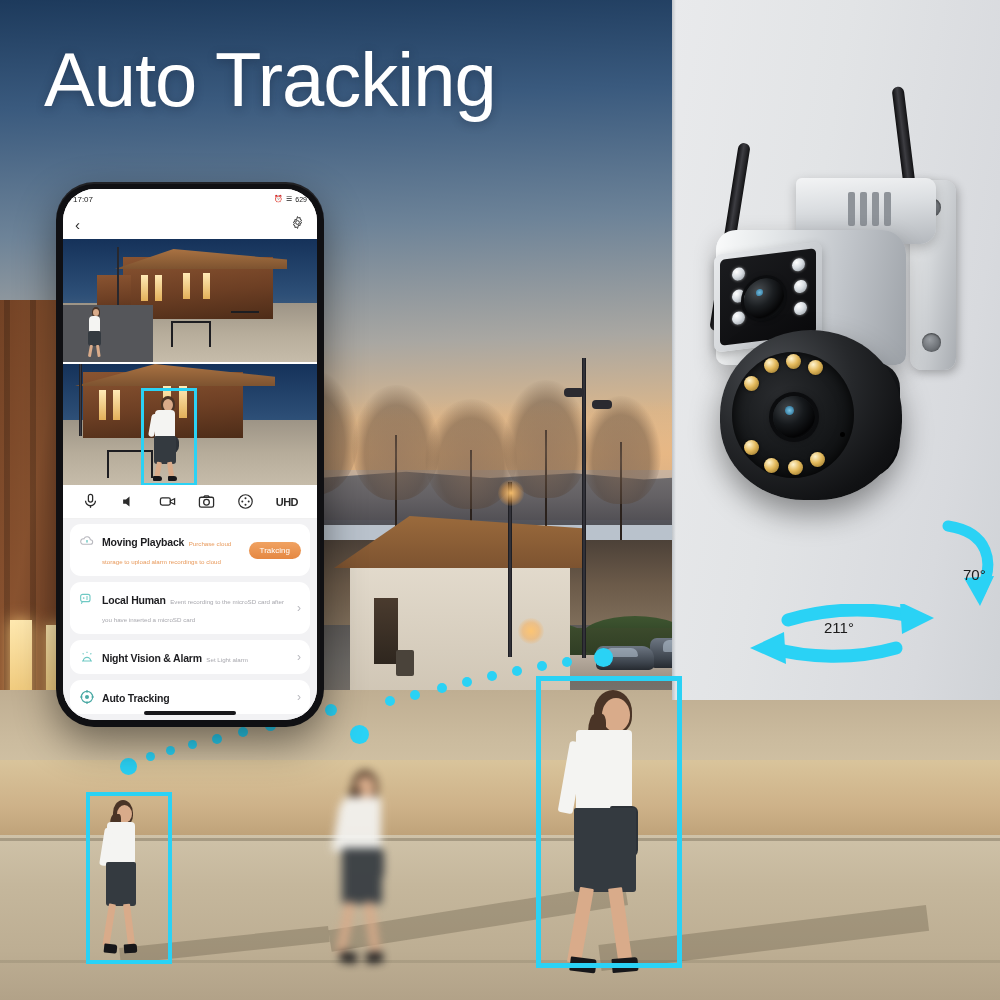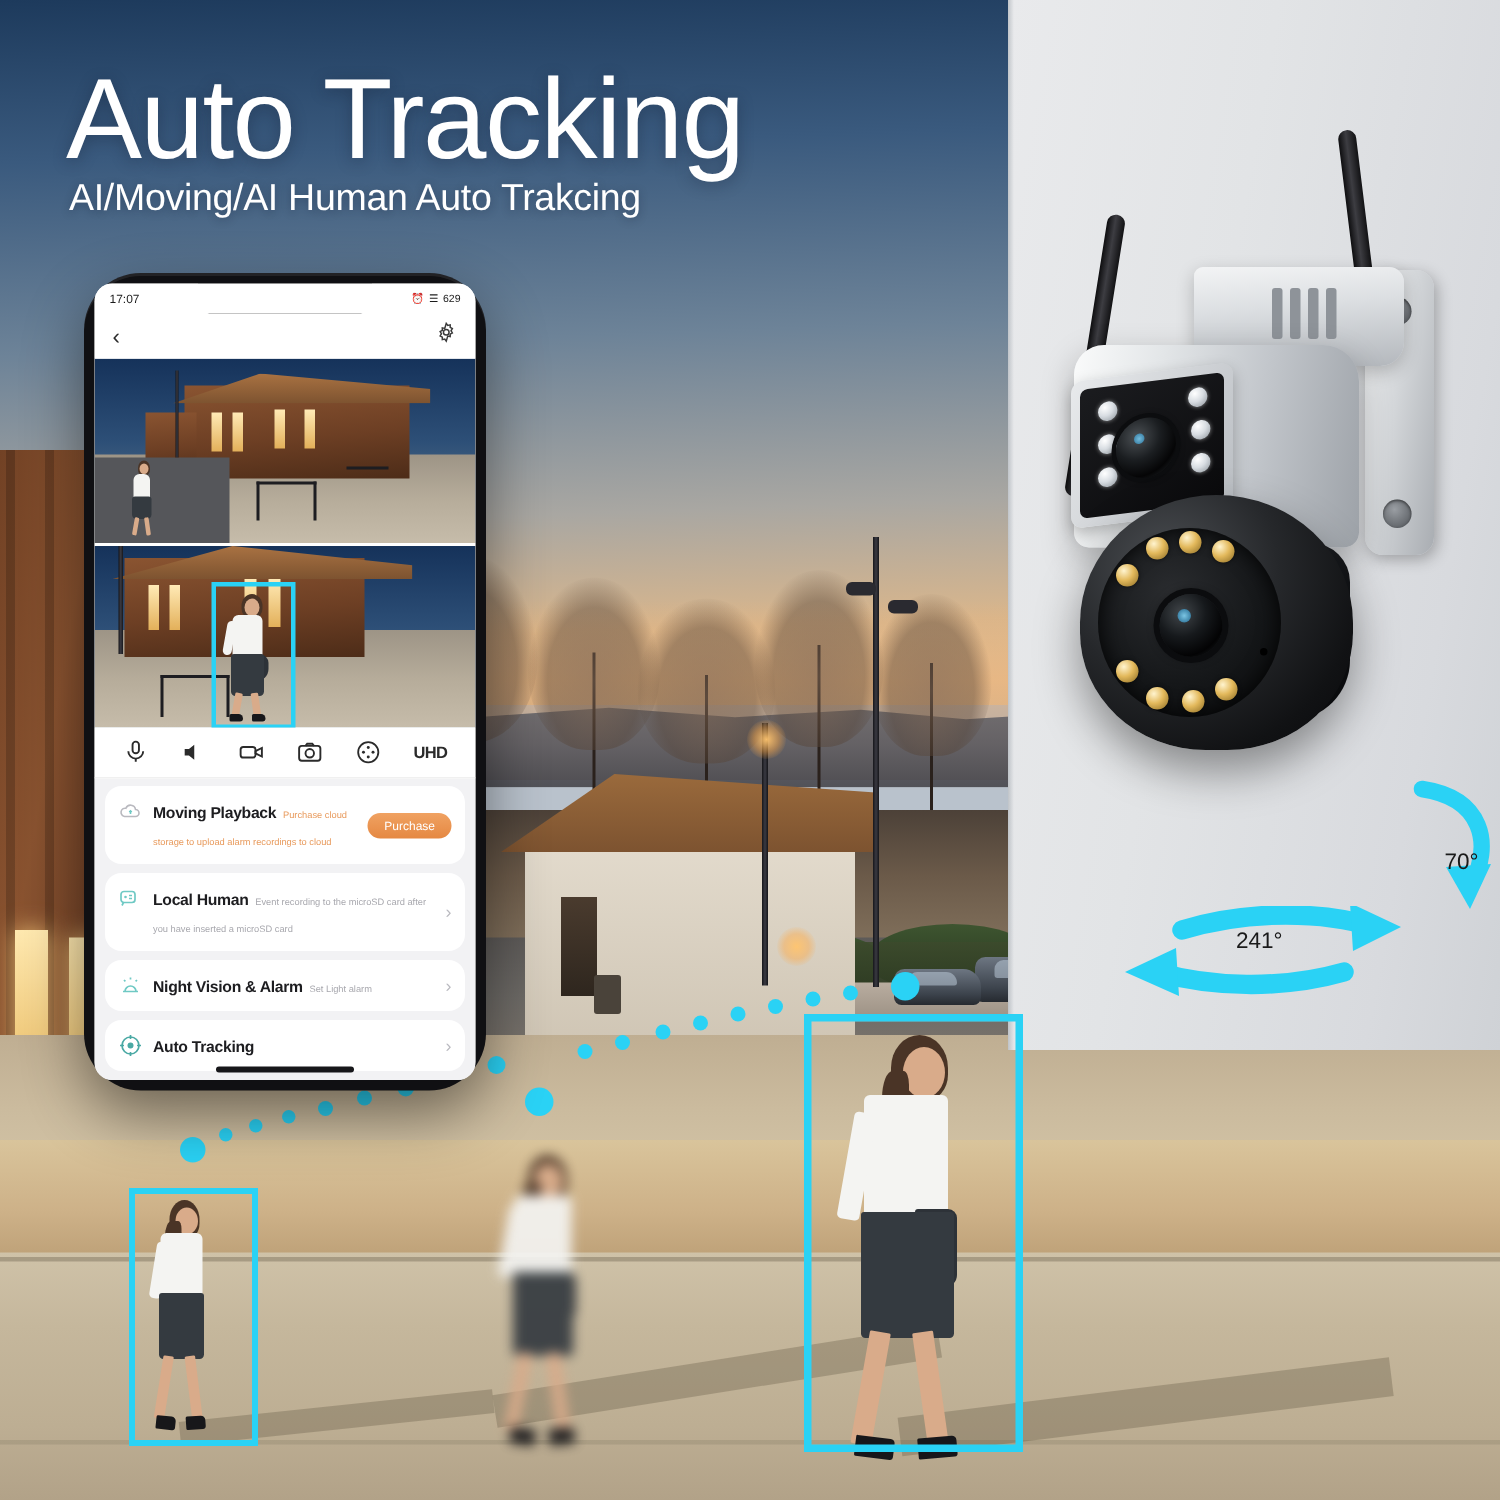--- a/index.html
+++ b/index.html
@@ -132,21 +132,21 @@
   }
 
   
   .phone{
     position:absolute; left:56px; top:182px; width:268px; height:545px; z-index:60;
     border-radius:38px; background:#101013;
     box-shadow:0 16px 40px rgba(0,0,0,.45), 0 2px 0 rgba(255,255,255,.08) inset;
     padding:7px;
   }
   .phone-inner{
-    position:relative; width:100%; height:100%; border-radius:12px; overflow:hidden; background:#fff;
+    position:relative; width:100%; height:100%; border-radius:32px; overflow:hidden; background:#fff;
   }
   .notch{
     position:absolute; left:50%; top:0; transform:translateX(-50%);
     width:116px; height:22px; background:#101013; border-radius:0 0 14px 14px; z-index:8;
   }
   .notch .speaker{ position:absolute; left:50%; top:8px; transform:translateX(-50%);
     width:38px; height:4px; border-radius:2px; background:#25252b; }
   .statusbar{
     position:relative; height:20px; background:#fff; font-size:8px; color:#1b1b1b;
     display:flex; align-items:center; justify-content:space-between; padding:0 10px; z-index:9;
@@ -383,21 +383,20 @@
   <div class="pavement"></div>
   <div class="pave-line" style="top:838px;"></div>
   <div class="pave-line" style="top:960px;opacity:.5;"></div>
   <div class="shadow-diag" style="left:120px;top:948px;width:210px;height:16px;transform:rotate(-6deg);"></div>
   <div class="shadow-diag" style="left:330px;top:930px;width:300px;height:22px;transform:rotate(-9deg);"></div>
   <div class="shadow-diag" style="left:600px;top:945px;width:330px;height:26px;transform:rotate(-7deg);"></div>
 
   <div class="wallpanel"></div>
 
   <div class="headline">Auto Tracking</div>
-  <div class="subhead">AI/Moving/AI Human Auto Trakcing</div>
 
   <div class="person" style="left:96px;top:800px;width:60px;height:160px;">
     <div class="p-hair" style="left:17px;top:0;width:20px;height:26px;"></div>
     <div class="p-head" style="left:21px;top:5px;width:15px;height:18px;"></div>
     <div class="p-hair" style="left:14px;top:14px;width:11px;height:26px;border-radius:40% 20% 60% 40%;"></div>
     <div class="p-top" style="left:11px;top:22px;width:28px;height:46px;"></div>
     <div class="p-arm" style="left:9px;top:28px;width:8px;height:38px;transform:rotate(9deg);"></div>
     <div class="p-bag" style="left:26px;top:62px;width:14px;height:26px;"></div>
     <div class="p-skirt" style="left:10px;top:62px;width:30px;height:44px;"></div>
     <div class="p-leg" style="left:13px;top:104px;width:7px;height:42px;transform:rotate(9deg);"></div>
@@ -582,21 +581,21 @@
           <span class="mic">
             <svg viewBox="0 0 24 24" fill="none" stroke="#b9b9bf" stroke-width="1.6">
               <path d="M6 17h11a3.5 3.5 0 000-7 5 5 0 00-9.6-1.2A3.5 3.5 0 006 17z"></path>
               <path d="M12 11.5v3M10.8 12.6L12 11.4l1.2 1.2" stroke="#6fc9c4"></path>
             </svg>
           </span>
           <span class="mtext">
             <span class="mtitle">Moving Playback</span>
             <span class="msub orange">Purchase cloud storage to upload alarm recordings to cloud</span>
           </span>
-          <span class="purchase">Purchase</span>
+          <span class="purchase">Trakcing</span>
         </div>
 
         <div class="mrow">
           <span class="mic">
             <svg viewBox="0 0 24 24" fill="none" stroke="#6fc9c4" stroke-width="1.7">
               <rect x="2.5" y="5" width="14" height="11" rx="3"></rect>
               <circle cx="7" cy="10.5" r="1.3" fill="#6fc9c4" stroke="none"></circle>
               <path d="M10.5 9h3M10.5 12h3"></path>
               <path d="M5 16l-1.5 3"></path>
             </svg>
@@ -695,15 +694,15 @@
     <path d="M34 58 L50 86 L64 56 Z" fill="#2ad2f5"></path>
   </svg>
   <div class="deg-label" style="left:963px;top:566px;">70°</div>
 
   <svg class="annot" style="left:744px;top:604px;width:196px;height:62px;" viewBox="0 0 196 62">
     <path d="M44 16 C90 2, 140 4, 172 14" stroke="#2ad2f5" stroke-width="13" fill="none" stroke-linecap="round"></path>
     <path d="M190 14 L156 -2 L158 30 Z" fill="#2ad2f5"></path>
     <path d="M152 44 C110 56, 62 54, 28 44" stroke="#2ad2f5" stroke-width="13" fill="none" stroke-linecap="round"></path>
     <path d="M6 44 L42 60 L40 28 Z" fill="#2ad2f5"></path>
   </svg>
-  <div class="deg-label" style="left:824px;top:619px;">241°</div>
+  <div class="deg-label" style="left:824px;top:619px;">211°</div>
 
 </div>
 
 </body></html>

